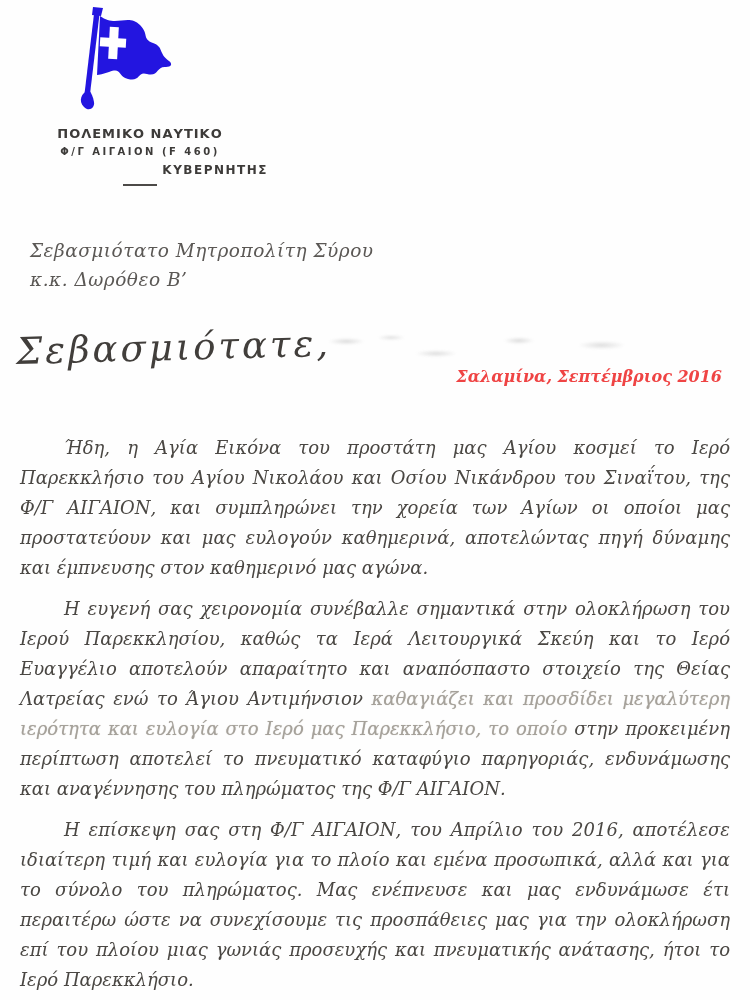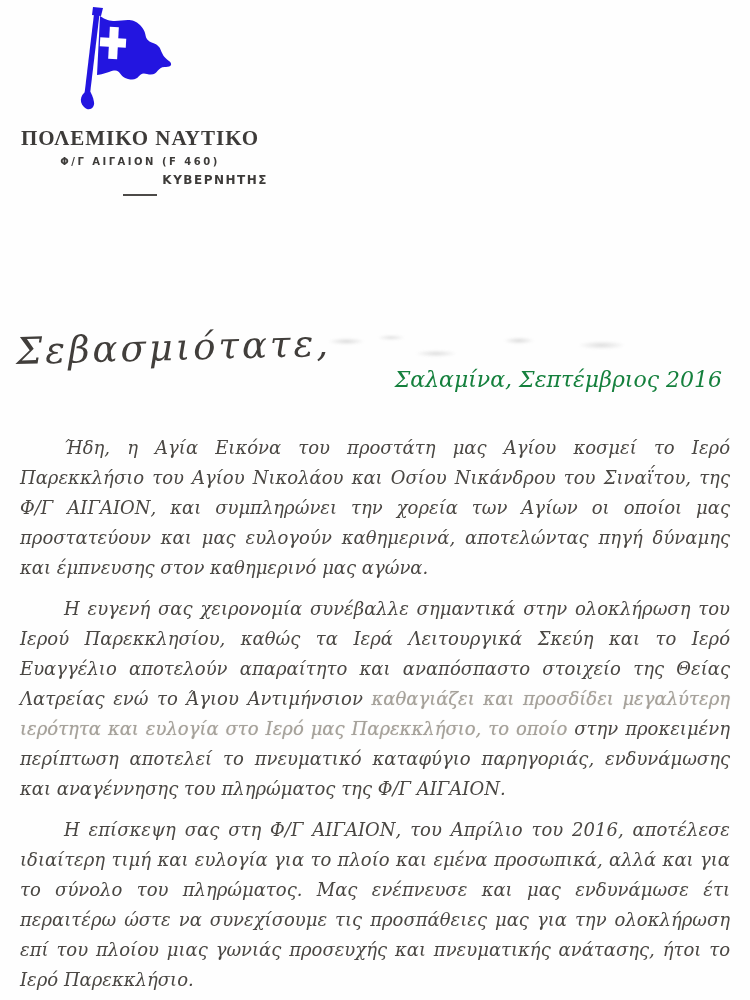--- a/index.html
+++ b/index.html
@@ -13,21 +13,21 @@
     color:#4a4743;
   }
   
   .flag{position:absolute;left:56px;top:6px;width:122px;height:112px;}
   .lh-text{
     position:absolute;left:12px;top:126px;width:256px;
     text-align:center;
     font-family:"DejaVu Sans","Liberation Sans",sans-serif;
     color:#3d3b39;
   }
-  .lh-org{font-size:21px;font-weight:bold;letter-spacing:1px;font-family:Liberation Serif, serif;}
+  .lh-org{font-size:13px;font-weight:bold;letter-spacing:1px;}
   .lh-ship{font-size:10px;font-weight:bold;letter-spacing:2.5px;margin-top:5px;}
   .lh-role{font-size:12px;font-weight:bold;letter-spacing:1.5px;margin-top:6px;text-align:right;}
   .lh-rule{width:34px;height:2px;background:#4c4a48;margin:7px auto 0;}
   
   .recipient{
     position:absolute;left:30px;top:236px;
     font-style:italic;font-size:18.5px;line-height:29px;color:#5b5855;
     letter-spacing:0.5px;
   }
   
@@ -44,21 +44,21 @@
       radial-gradient(ellipse 26px 5px at 12% 30%, #9a9a9a 0%, transparent 70%),
       radial-gradient(ellipse 30px 5px at 38% 62%, #a0a0a0 0%, transparent 70%),
       radial-gradient(ellipse 22px 5px at 62% 28%, #9a9a9a 0%, transparent 70%),
       radial-gradient(ellipse 34px 6px at 86% 40%, #a0a0a0 0%, transparent 70%),
       radial-gradient(ellipse 20px 4px at 25% 20%, #a8a8a8 0%, transparent 70%);
     opacity:0.35;filter:blur(1px);
   }
   
   .dateline{
     position:absolute;right:28px;top:367px;
-    font-style:italic;font-size:22px;color:#15803d;
+    font-style:italic;font-size:16px;color:#ef4444;font-weight:bold;
   }
   
   .letter-body{
     position:absolute;left:20px;right:20px;top:433px;
     font-style:italic;font-size:18px;line-height:30px;
     text-align:justify;
   }
   .letter-body p.para{margin:0 0 11px 0;text-indent:44px;}
   .seg{color:#4a4743;}
   .seg.faded{color:#a5a19a;text-shadow:0 0 1px #c9c5bf;}
@@ -95,20 +95,24 @@
     </svg>
   </div>
 
   <div class="lh-text">
     <div class="lh-org">ΠΟΛΕΜΙΚΟ ΝΑΥΤΙΚΟ</div>
     <div class="lh-ship">Φ/Γ ΑΙΓΑΙΟΝ (F 460)</div>
     <div class="lh-role">ΚΥΒΕΡΝΗΤΗΣ</div>
     <div class="lh-rule"></div>
   </div>
 
+  <div class="recipient">
+    <div>Σεβασμιότατο Μητροπολίτη Σύρου</div>
+    <div>κ.κ. Δωρόθεο Β’</div>
+  </div>
 
   <div class="salutation">Σεβασμιότατε,</div>
 
   <div class="smudge"></div>
 
   <div class="dateline">Σαλαμίνα, Σεπτέμβριος 2016</div>
 
   <main class="letter-body">
       <p class="para"><span class="seg">Ήδη, η Αγία Εικόνα του προστάτη μας Αγίου κοσμεί το Ιερό Παρεκκλήσιο του Αγίου Νικολάου και Οσίου Νικάνδρου του Σιναΐτου, της Φ/Γ ΑΙΓΑΙΟΝ, και συμπληρώνει την χορεία των Αγίων οι οποίοι μας προστατεύουν και μας ευλογούν καθημερινά, αποτελώντας πηγή δύναμης και έμπνευσης στον καθημερινό μας αγώνα.</span></p>
       <p class="para"><span class="seg">Η ευγενή σας χειρονομία συνέβαλλε σημαντικά στην ολοκλήρωση του Ιερού Παρεκκλησίου, καθώς τα Ιερά Λειτουργικά Σκεύη και το Ιερό Ευαγγέλιο αποτελούν απαραίτητο και αναπόσπαστο στοιχείο της Θείας Λατρείας ενώ το Άγιου Αντιμήνσιον </span><span class="seg faded">καθαγιάζει και προσδίδει μεγαλύτερη ιερότητα και ευλογία στο Ιερό μας Παρεκκλήσιο, το οποίο </span><span class="seg">στην προκειμένη περίπτωση αποτελεί το πνευματικό καταφύγιο παρηγοριάς, ενδυνάμωσης και αναγέννησης του πληρώματος της Φ/Γ ΑΙΓΑΙΟΝ.</span></p>

